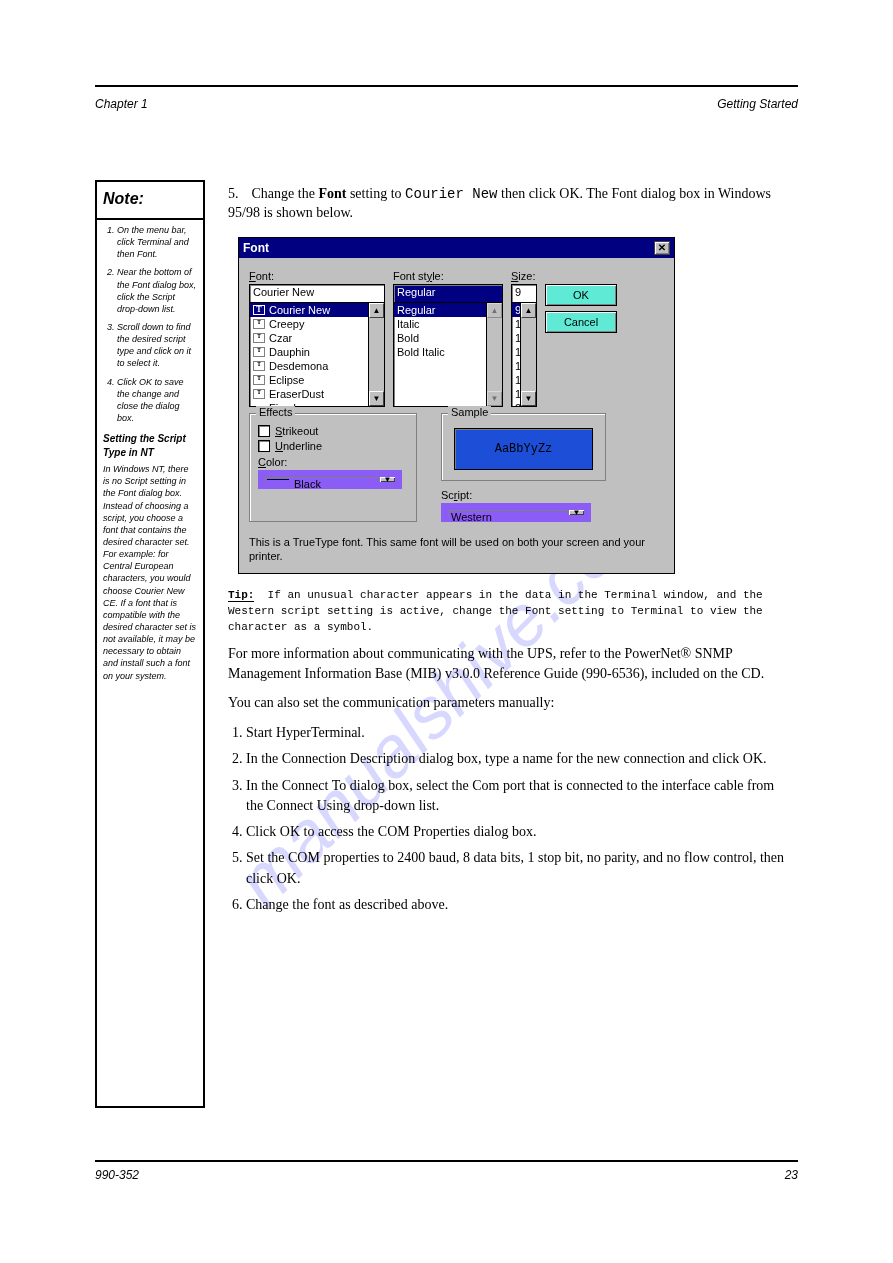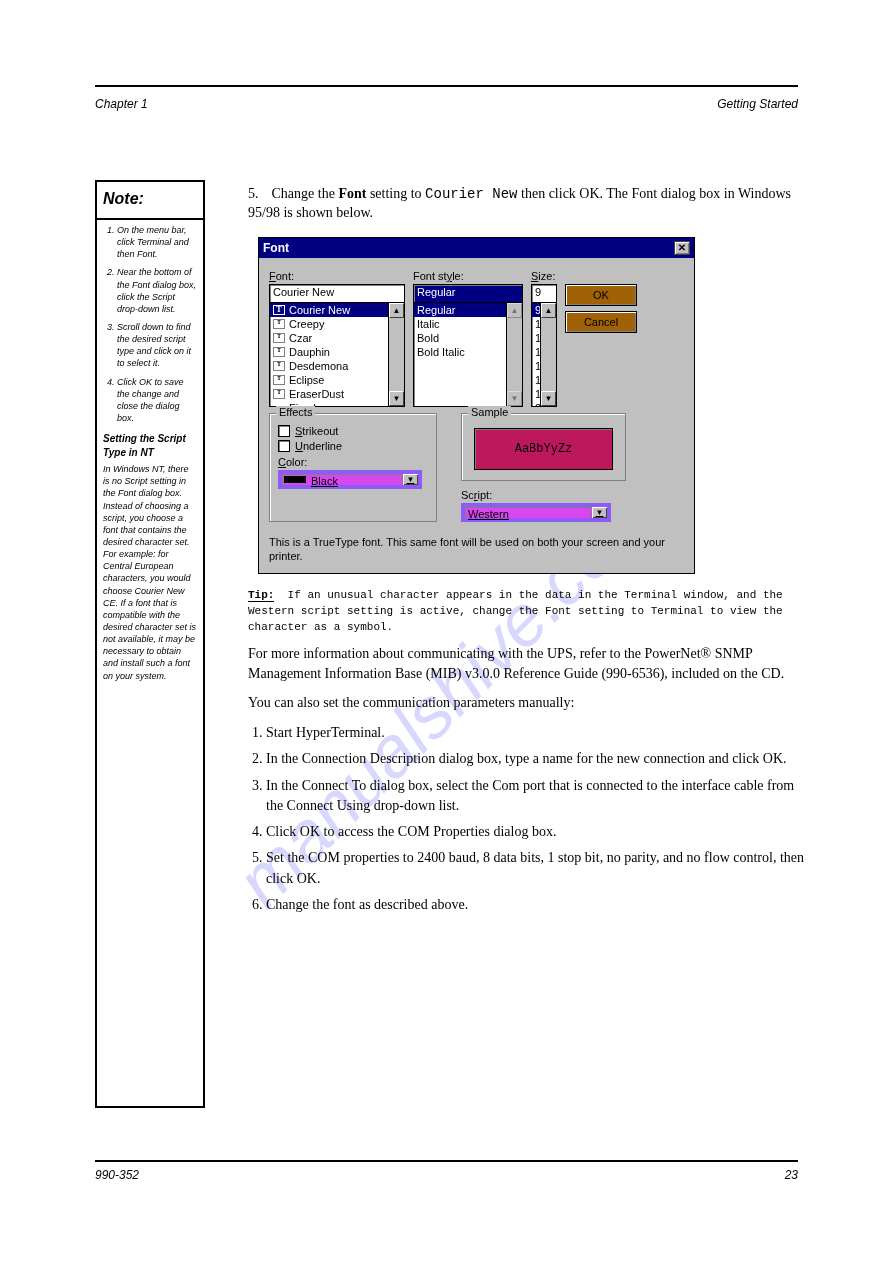--- a/index.html
+++ b/index.html
@@ -42,21 +42,21 @@
     min-height: 886px;
     line-height: 1.35;
   }
   .note-body p { margin: 0 0 10px 0; }
   .note-body ol { margin: 0 0 8px 14px; padding: 0; }
   .note-body li { margin-bottom: 6px; }
   .note-body h5 { font-size: 10px; font-style: italic; margin: 4px 0; }
   
   .main {
     position: absolute;
-    left: 248px;
+    left: 228px;
     top: 185px;
     width: 558px;
     font-size: 12px;
     color: #000;
   }
   .main p { margin: 0 0 8px 0; }
   .main strong { font-weight: bold; }
   .main .intro { font-family: "Times New Roman", serif; font-size: 14px; line-height: 1.35; }
   .main .number { display:inline-block; width:20px; }
   .tip-line { font-family: Liberation Mono, monospace; font-size: 11px; }
@@ -130,21 +130,21 @@
     display:flex; flex-direction:column; justify-content:space-between;
   }
   .sbar-btn{
     height:15px; background:#c0c0c0;
     border:1px solid #fff; border-right-color:#404040; border-bottom-color:#404040;
     display:flex;align-items:center;justify-content:center;
     font-size:8px;
   }
   .win-btn {
     width:72px; height:22px; margin-bottom:5px;
-    background:#a16207;
+    background:#5eead4;
     border:1px solid #000;
     box-shadow: inset 1px 1px #fff, inset -1px -1px #808080;
     font-size:11px;
     display:flex;align-items:center;justify-content:center;
     cursor:default;
   }
   .row2 { display:flex; gap:24px; margin-top:6px; }
   .group {
     border:1px solid #808080;
     box-shadow: inset 1px 1px #fff;
@@ -159,35 +159,34 @@
   .sample { width: 165px; }
   .chk { display:flex; align-items:center; gap:5px; margin:3px 0; }
   .chkbox {
     width:12px; height:12px; background:#fff;
     border:1px solid #000;
     box-shadow: inset 1px 1px #808080;
   }
   .color-row { margin-top:4px; }
   .combo {
     display:flex; height:19px; width:144px;
-    border:4px solid #8b5cf6; box-shadow: inset 1px 1px #808080;
-    background:#d946ef;
-    text-decoration:underline;
+    border:7px solid #8b5cf6; box-shadow: inset 1px 1px #808080;
+    background:#8b5cf6;
   }
   .combo .swatch{ width:22px; background:#000; margin:2px; }
   .combo .ctext{ flex:1; padding:1px 3px; font-size:11px; }
   .combo .drop{
     width:16px; background:#c0c0c0;
     border-left:1px solid #808080;
     display:flex;align-items:center;justify-content:center;
     font-size:8px;
     box-shadow: inset 1px 1px #fff, inset -1px -1px #404040;
   }
   .sample-box {
-    height:42px; background:#be185d;
+    height:42px; background:#1d4ed8;
     border:1px solid #000;
     box-shadow: inset 1px 1px #808080;
     margin:6px 4px 2px 4px;
     display:flex;align-items:center;justify-content:center;
     font-family:"Courier New", monospace; font-size:12px;
   }
   .script-row { margin-top:8px; }
   .footer-msg {
     padding: 6px 10px 10px 10px;
     font-size:11px; line-height:1.25;

